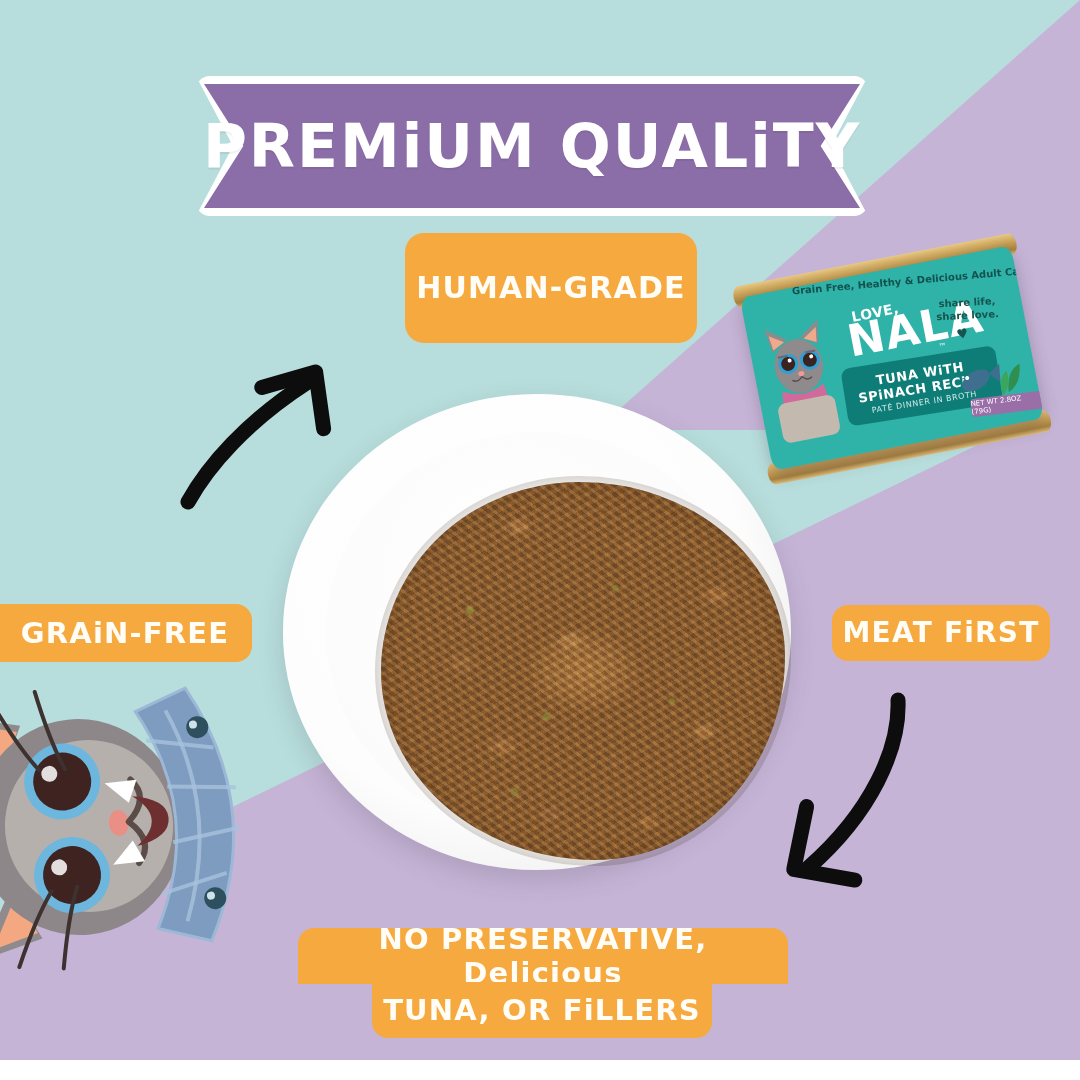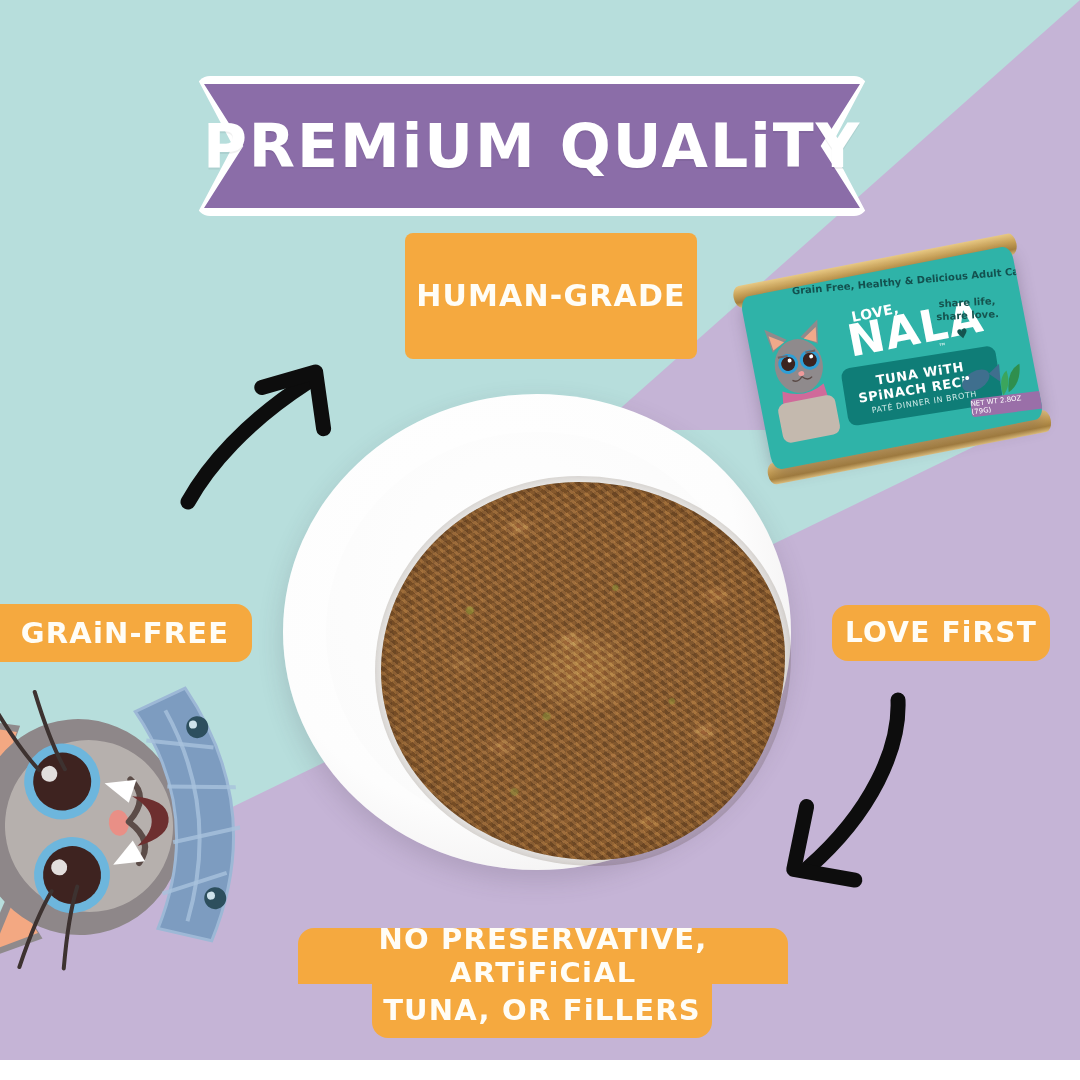--- a/index.html
+++ b/index.html
@@ -31,21 +31,21 @@
       letter-spacing:2px;white-space:nowrap;
       text-shadow:0 2px 0 rgba(0,0,0,.06);}
 
   
   .badge{position:absolute;background:#f5a93f;color:#fffdf6;
          display:flex;align-items:center;justify-content:center;
          font-weight:700;letter-spacing:1.2px;text-align:center;
          border-radius:16px;line-height:1.18;}
 
   #badge-human{left:405px;top:233px;width:272px;height:110px;
-               font-size:30px;border-radius:8px;padding:8px 10px;
+               font-size:30px;border-radius:19px;padding:0 10px;
                flex-direction:column;}
   #badge-human span{display:block;}
 
   #badge-grain{left:-16px;top:604px;width:254px;height:58px;font-size:29px;
                border-radius:16px;padding-left:14px;}
 
   #badge-meat{left:832px;top:605px;width:218px;height:56px;font-size:28px;
               border-radius:16px;}
 
   #badge-nopres{left:298px;top:928px;width:490px;height:56px;font-size:29px;
@@ -257,18 +257,18 @@
       <path d="M186 170 l-22 22 l22 10 Z" fill="#fff"></path>
     </g>
   </svg>
 
   <div class="badge" id="badge-human">
     <span>HUMAN-GRADE</span>
   </div>
 
   <div class="badge" id="badge-grain">GRAiN-FREE</div>
 
-  <div class="badge" id="badge-meat">LOVE FiRST</div>
-
-  <div class="badge" id="badge-nopres">NO PRESERVATIVE, ARTiFiCiAL</div>
+  <div class="badge" id="badge-meat">MEAT FiRST</div>
+
+  <div class="badge" id="badge-nopres">NO PRESERVATIVE, Delicious</div>
   <div class="badge" id="badge-nopres2">TUNA, OR FiLLERS</div>
 
 </div>
 
 </body></html>

